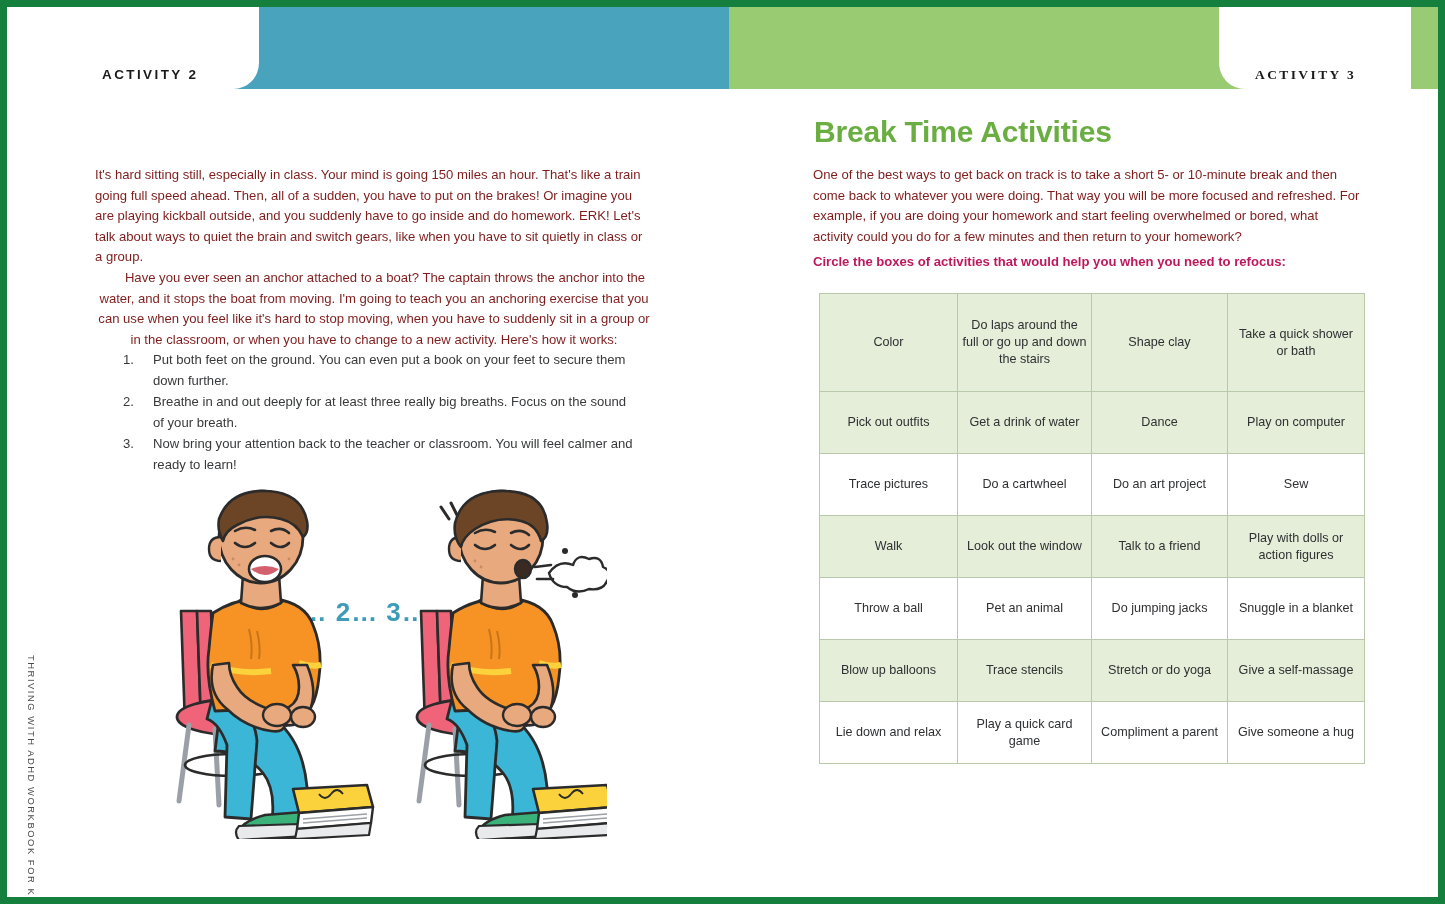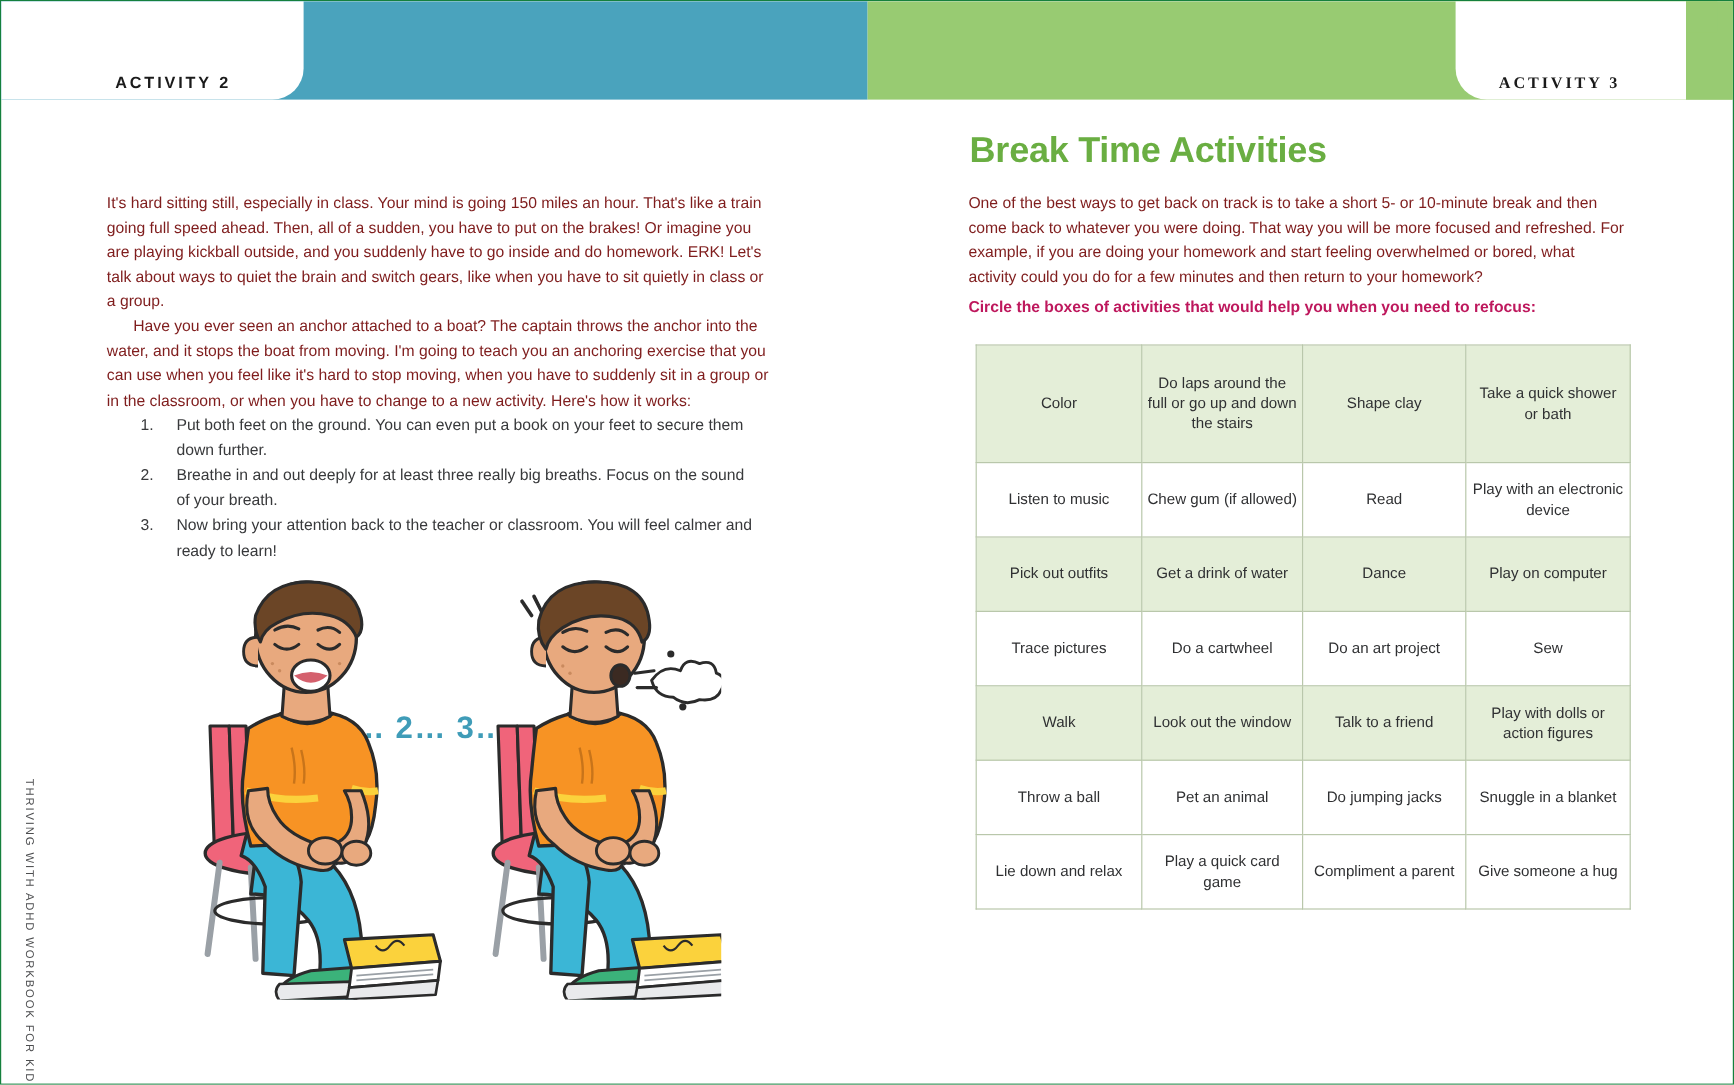--- a/index.html
+++ b/index.html
@@ -9,21 +9,21 @@
     height: 904px;
     background: #fff;
     font-family: "Liberation Sans", sans-serif;
   }
 
   #page {
     position: relative;
     width: 1445px;
     height: 904px;
     background: #ffffff;
-    border: 1px solid #15803d;
+    border: 7px solid #15803d;
     overflow: hidden;
   }
 
   
   .hdr-bar {
     position: absolute;
     top: 0;
     height: 82px;
   }
   .hdr-left  { left: 0;    width: 722px; background: #4aa3bd; }
@@ -107,21 +107,21 @@
     line-height: 20.6px;
     color: #7f1d1d;
     text-align: left;
   }
   .lead-left {
     left: 88px;
     top: 76px;
     width: 558px;
   }
   .lead-left p { margin: 0; }
-  .lead-left p.indent { text-indent: 22px; }
+  .lead-left p.indent { text-indent: 22px; text-align: center; }
 
   ol.steps {
     position: absolute;
     left: 112px;
     top: 261px;
     width: 520px;
     font-size: 13.1px;
     line-height: 20.6px;
     color: #38393b;
     list-style: none;
@@ -370,26 +370,20 @@
     <div class="prompt-bold">Circle the boxes of activities that would help you when you need to refocus:</div>
 
     <table class="grid">
       <tbody>
         <tr class="shade">
           <td>Color</td>
           <td>Do laps around the full or go up and down the stairs</td>
           <td>Shape clay</td>
           <td>Take a quick shower or bath</td>
         </tr>
-        <tr class="plain">
-          <td>Listen to music</td>
-          <td>Chew gum (if allowed)</td>
-          <td>Read</td>
-          <td>Play with an electronic device</td>
-        </tr>
         <tr class="shade">
           <td>Pick out outfits</td>
           <td>Get a drink of water</td>
           <td>Dance</td>
           <td>Play on computer</td>
         </tr>
         <tr class="plain">
           <td>Trace pictures</td>
           <td>Do a cartwheel</td>
           <td>Do an art project</td>
@@ -400,20 +394,26 @@
           <td>Look out the window</td>
           <td>Talk to a friend</td>
           <td>Play with dolls or action figures</td>
         </tr>
         <tr class="plain">
           <td>Throw a ball</td>
           <td>Pet an animal</td>
           <td>Do jumping jacks</td>
           <td>Snuggle in a blanket</td>
         </tr>
+        <tr class="shade">
+          <td>Blow up balloons</td>
+          <td>Trace stencils</td>
+          <td>Stretch or do yoga</td>
+          <td>Give a self-massage</td>
+        </tr>
         <tr class="plain">
           <td>Lie down and relax</td>
           <td>Play a quick card game</td>
           <td>Compliment a parent</td>
           <td>Give someone a hug</td>
         </tr>
       </tbody>
     </table>
 
   </div>

